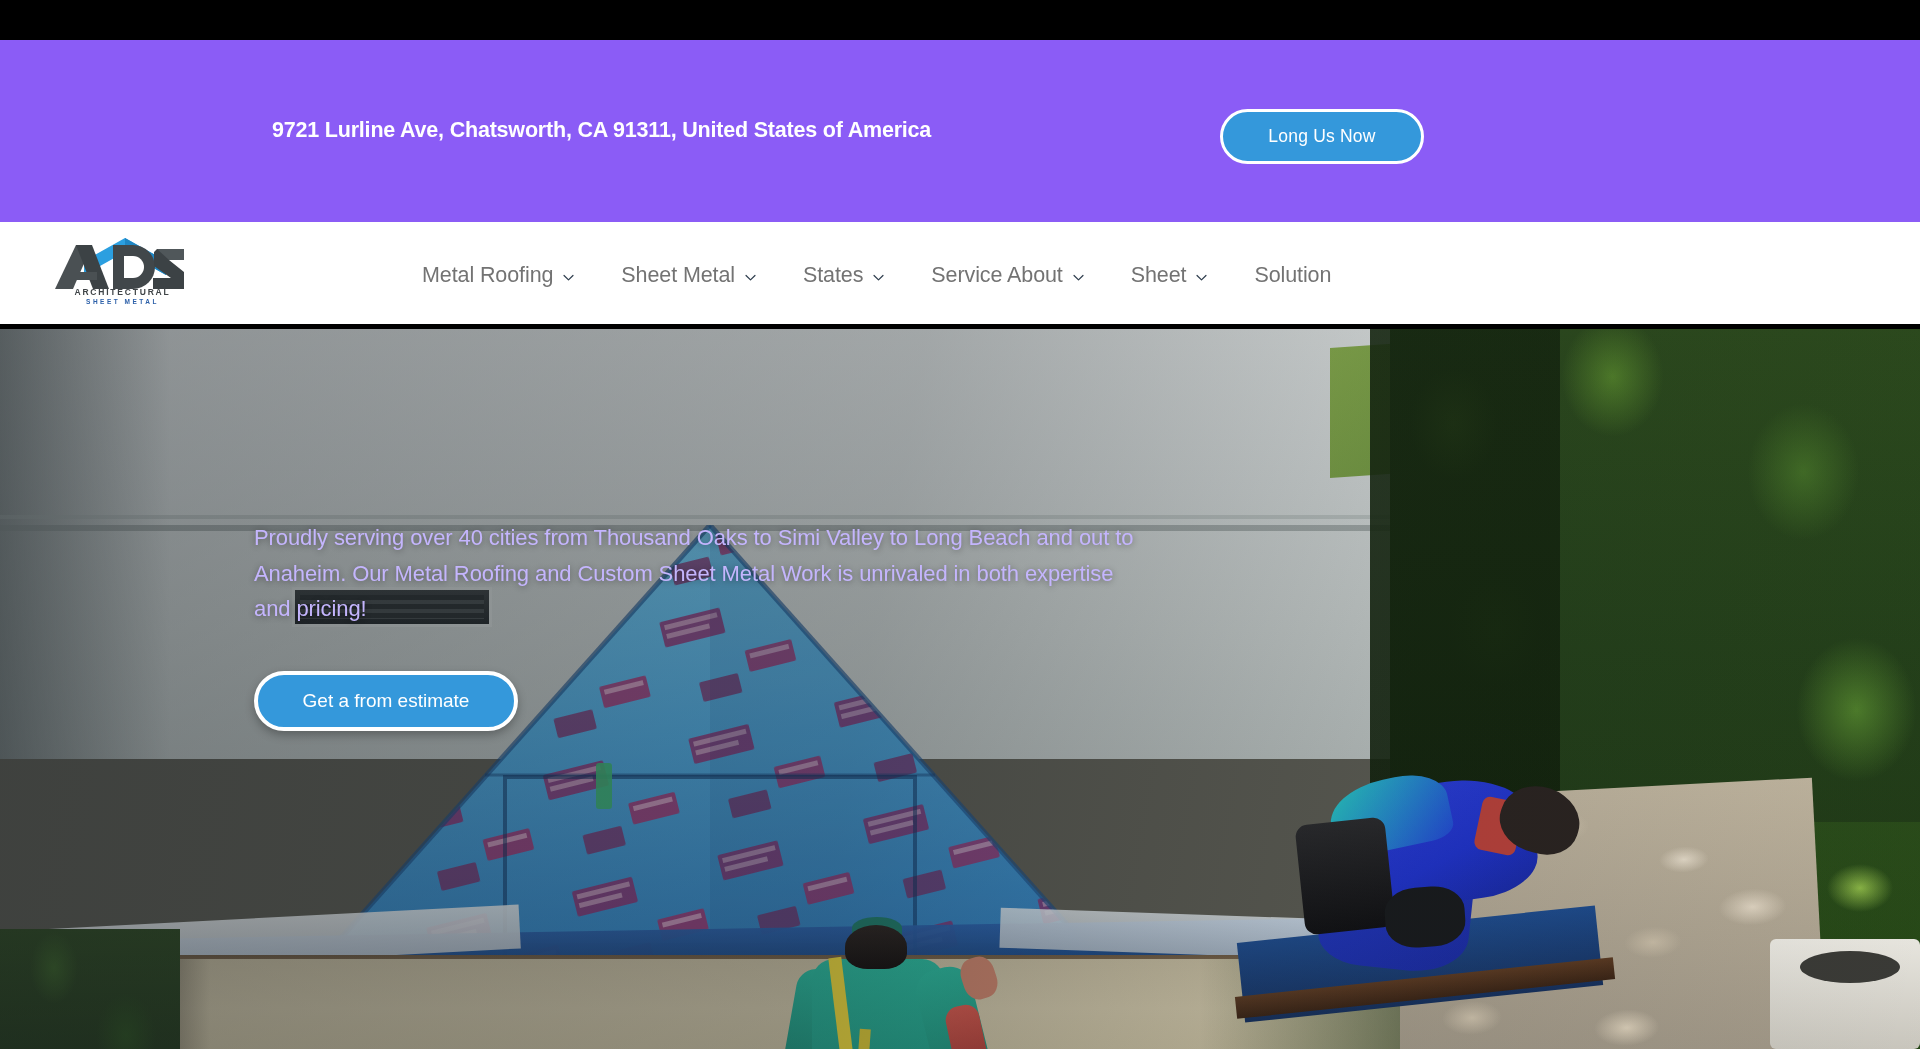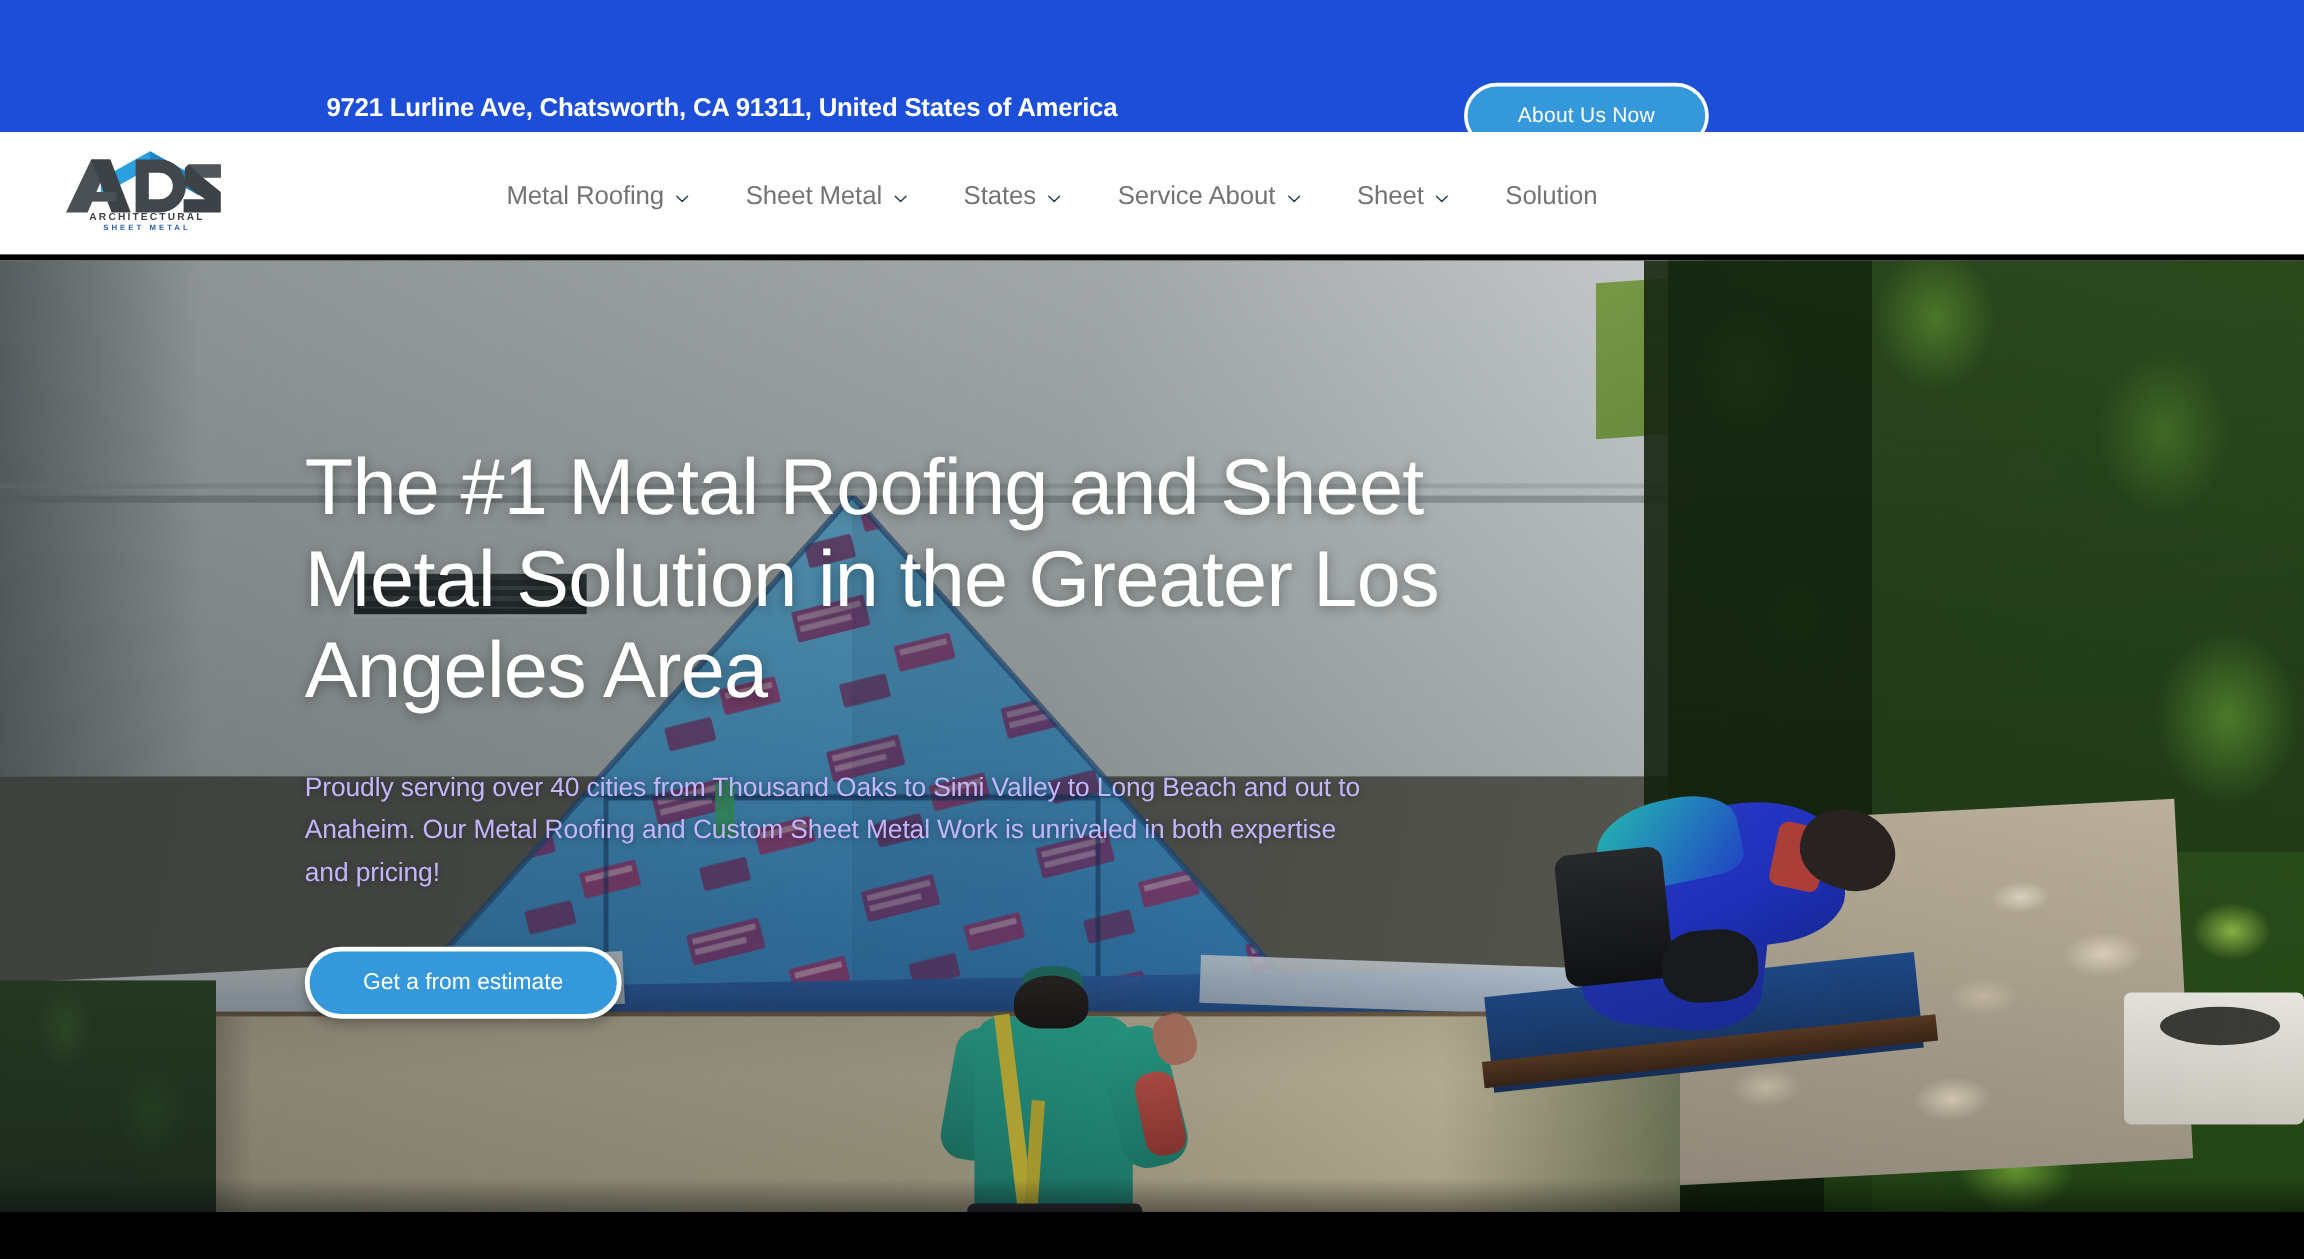--- a/index.html
+++ b/index.html
@@ -6,22 +6,23 @@
   * { margin:0; padding:0; box-sizing:border-box; }
   html,body{
     width:1920px; height:1049px; overflow:hidden;
     font-family:"Liberation Sans", sans-serif;
     background:#000;
   }
 
   
   .topbar{
     position:relative;
-    width:1920px; height:110px;
-    background:#1d4ed8;
+    width:1920px; height:182px;
+    background:#8b5cf6;
+    margin-top:40px;
   }
   .topbar-address{
     position:absolute;
     left:272px; top:78px;
     font-size:21.5px;
     font-weight:700;
     letter-spacing:-0.2px;
     color:#ffffff;
     white-space:nowrap;
   }
@@ -374,21 +375,21 @@
     cursor:pointer;
     box-shadow:0 4px 10px rgba(0,0,0,.28);
     font-family:"Liberation Sans", sans-serif;
   }
 </style>
 </head>
 <body>
 
 <div class="topbar">
   <div class="topbar-address">9721 Lurline Ave, Chatsworth, CA 91311, United States of America</div>
-  <div class="call-btn">About Us Now</div>
+  <div class="call-btn">Long Us Now</div>
 </div>
 
 <div class="navbar">
 
   <div class="logo">
     <svg class="logo-svg" viewBox="0 0 290 124">
 
       <polygon points="150,6 232,52 232,80 150,34 68,80 68,52" fill="#2b9fe0"></polygon>
       <polygon points="150,6 232,52 232,80 150,34" fill="#1f86c4"></polygon>
 
@@ -546,18 +547,17 @@
 
     <div class="hp w1-cap"></div>
     <div class="hp w1-helmet"></div>
 
     <div class="hp fg-shadow"></div>
   </div>
 
   <div class="hero-scrim"></div>
 
   <div class="hero-content">
-    <h1 class="hero-h1">The #1 Metal Roofing and Sheet Metal Solution in the Greater Los Angeles Area</h1>
     <p class="hero-p">Proudly serving over 40 cities from Thousand Oaks to Simi Valley to Long Beach and out to Anaheim. Our Metal Roofing and Custom Sheet Metal Work is unrivaled in both expertise and pricing!</p>
     <div class="estimate-btn">Get a from estimate</div>
   </div>
 
 </div>
 
 </body></html>

